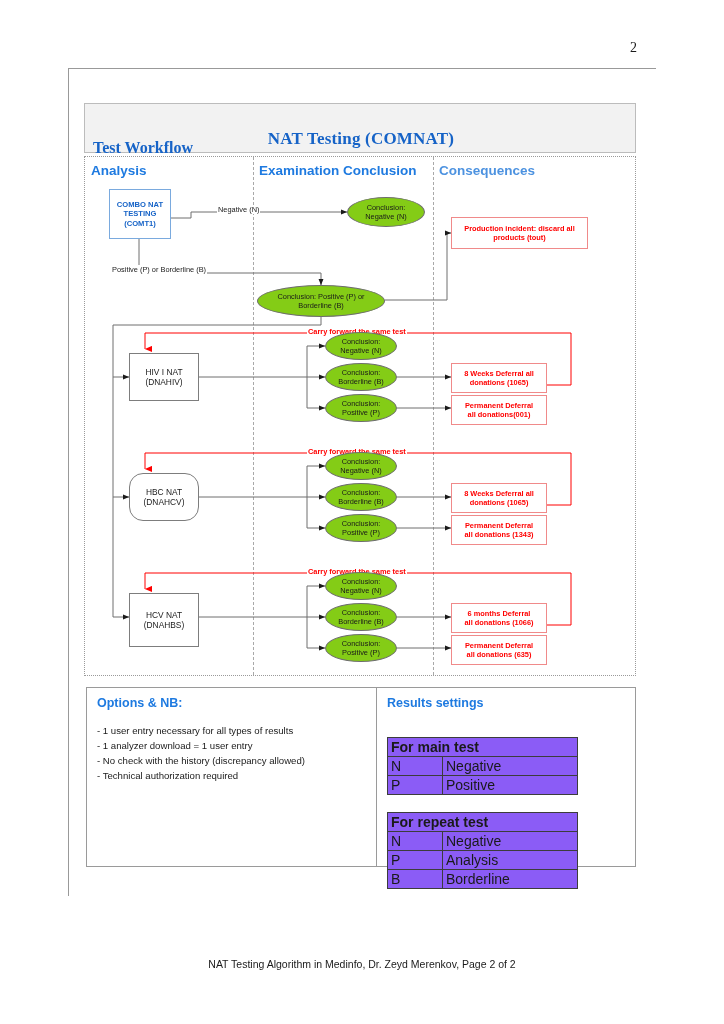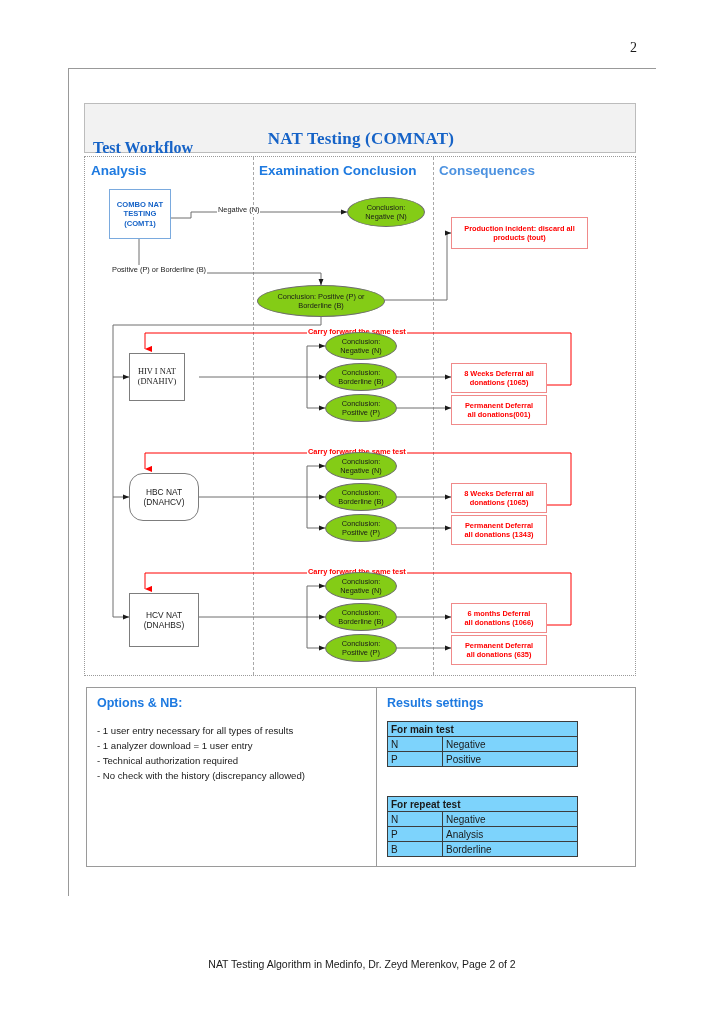--- a/index.html
+++ b/index.html
@@ -189,23 +189,24 @@
     position: absolute;
     left: 10px;
     top: 36px;
     font-size: 9.6px;
     color: #1a1a1a;
     line-height: 1.55;
   }
   .res-table {
     position: absolute;
     border-collapse: collapse;
-    font-size: 10px;
-    color: #1a1a1a;
-    background: #7dd3fc;
+    font-size: 14px;
+    color: #1a1a1a;
+    background: #8b5cf6;
+    margin-top: 16px;
   }
   .res-table td, .res-table th {
     border: 1px solid #3c3c3c;
     padding: 1px 3px;
     text-align: left;
     font-weight: normal;
     height: 12px;
   }
   .res-table th {
     font-weight: bold;
@@ -341,21 +342,21 @@
       <div>
         <span>Production incident: discard all</span><br>
         <span>products (tout)</span>
       </div>
     </div>
 
     <div class="edge-label red" style="left:222px; top:170px;">Carry forward the same test</div>
     <div class="edge-label red" style="left:222px; top:290px;">Carry forward the same test</div>
     <div class="edge-label red" style="left:222px; top:410px;">Carry forward the same test</div>
 
-    <div class="node box-black" style="left:44px; top:196px; width:56px; height:48px;font-family:Liberation Serif, serif;">
+    <div class="node box-black" style="left:44px; top:196px; width:70px; height:48px;">
       <div>
         <span>HIV I NAT</span><br>
         <span>(DNAHIV)</span>
       </div>
     </div>
     <div class="node ellipse" style="left:240px; top:175px; width:72px; height:28px;">
       <div>
         <span>Conclusion:</span><br>
         <span>Negative (N)</span>
       </div>
@@ -458,22 +459,22 @@
         <span>all donations (635)</span>
       </div>
     </div>
   </div>
 
   <div class="panel" style="left:86px; top:687px; width:292px; height:180px;">
     <div class="panel-title">Options &amp; NB:</div>
     <div class="options-list">
       <div>- 1 user entry necessary for all types of results</div>
       <div>- 1 analyzer download = 1 user entry</div>
+      <div>- No check with the history (discrepancy allowed)</div>
       <div>- Technical authorization required</div>
-      <div>- No check with the history (discrepancy allowed)</div>
     </div>
   </div>
 
   <div class="panel" style="left:376px; top:687px; width:260px; height:180px;">
     <div class="panel-title">Results settings</div>
 
     <table class="res-table" style="left:10px; top:33px;">
       <tbody>
           <tr>
         <th class="c1" colspan="2">For main test</th>

